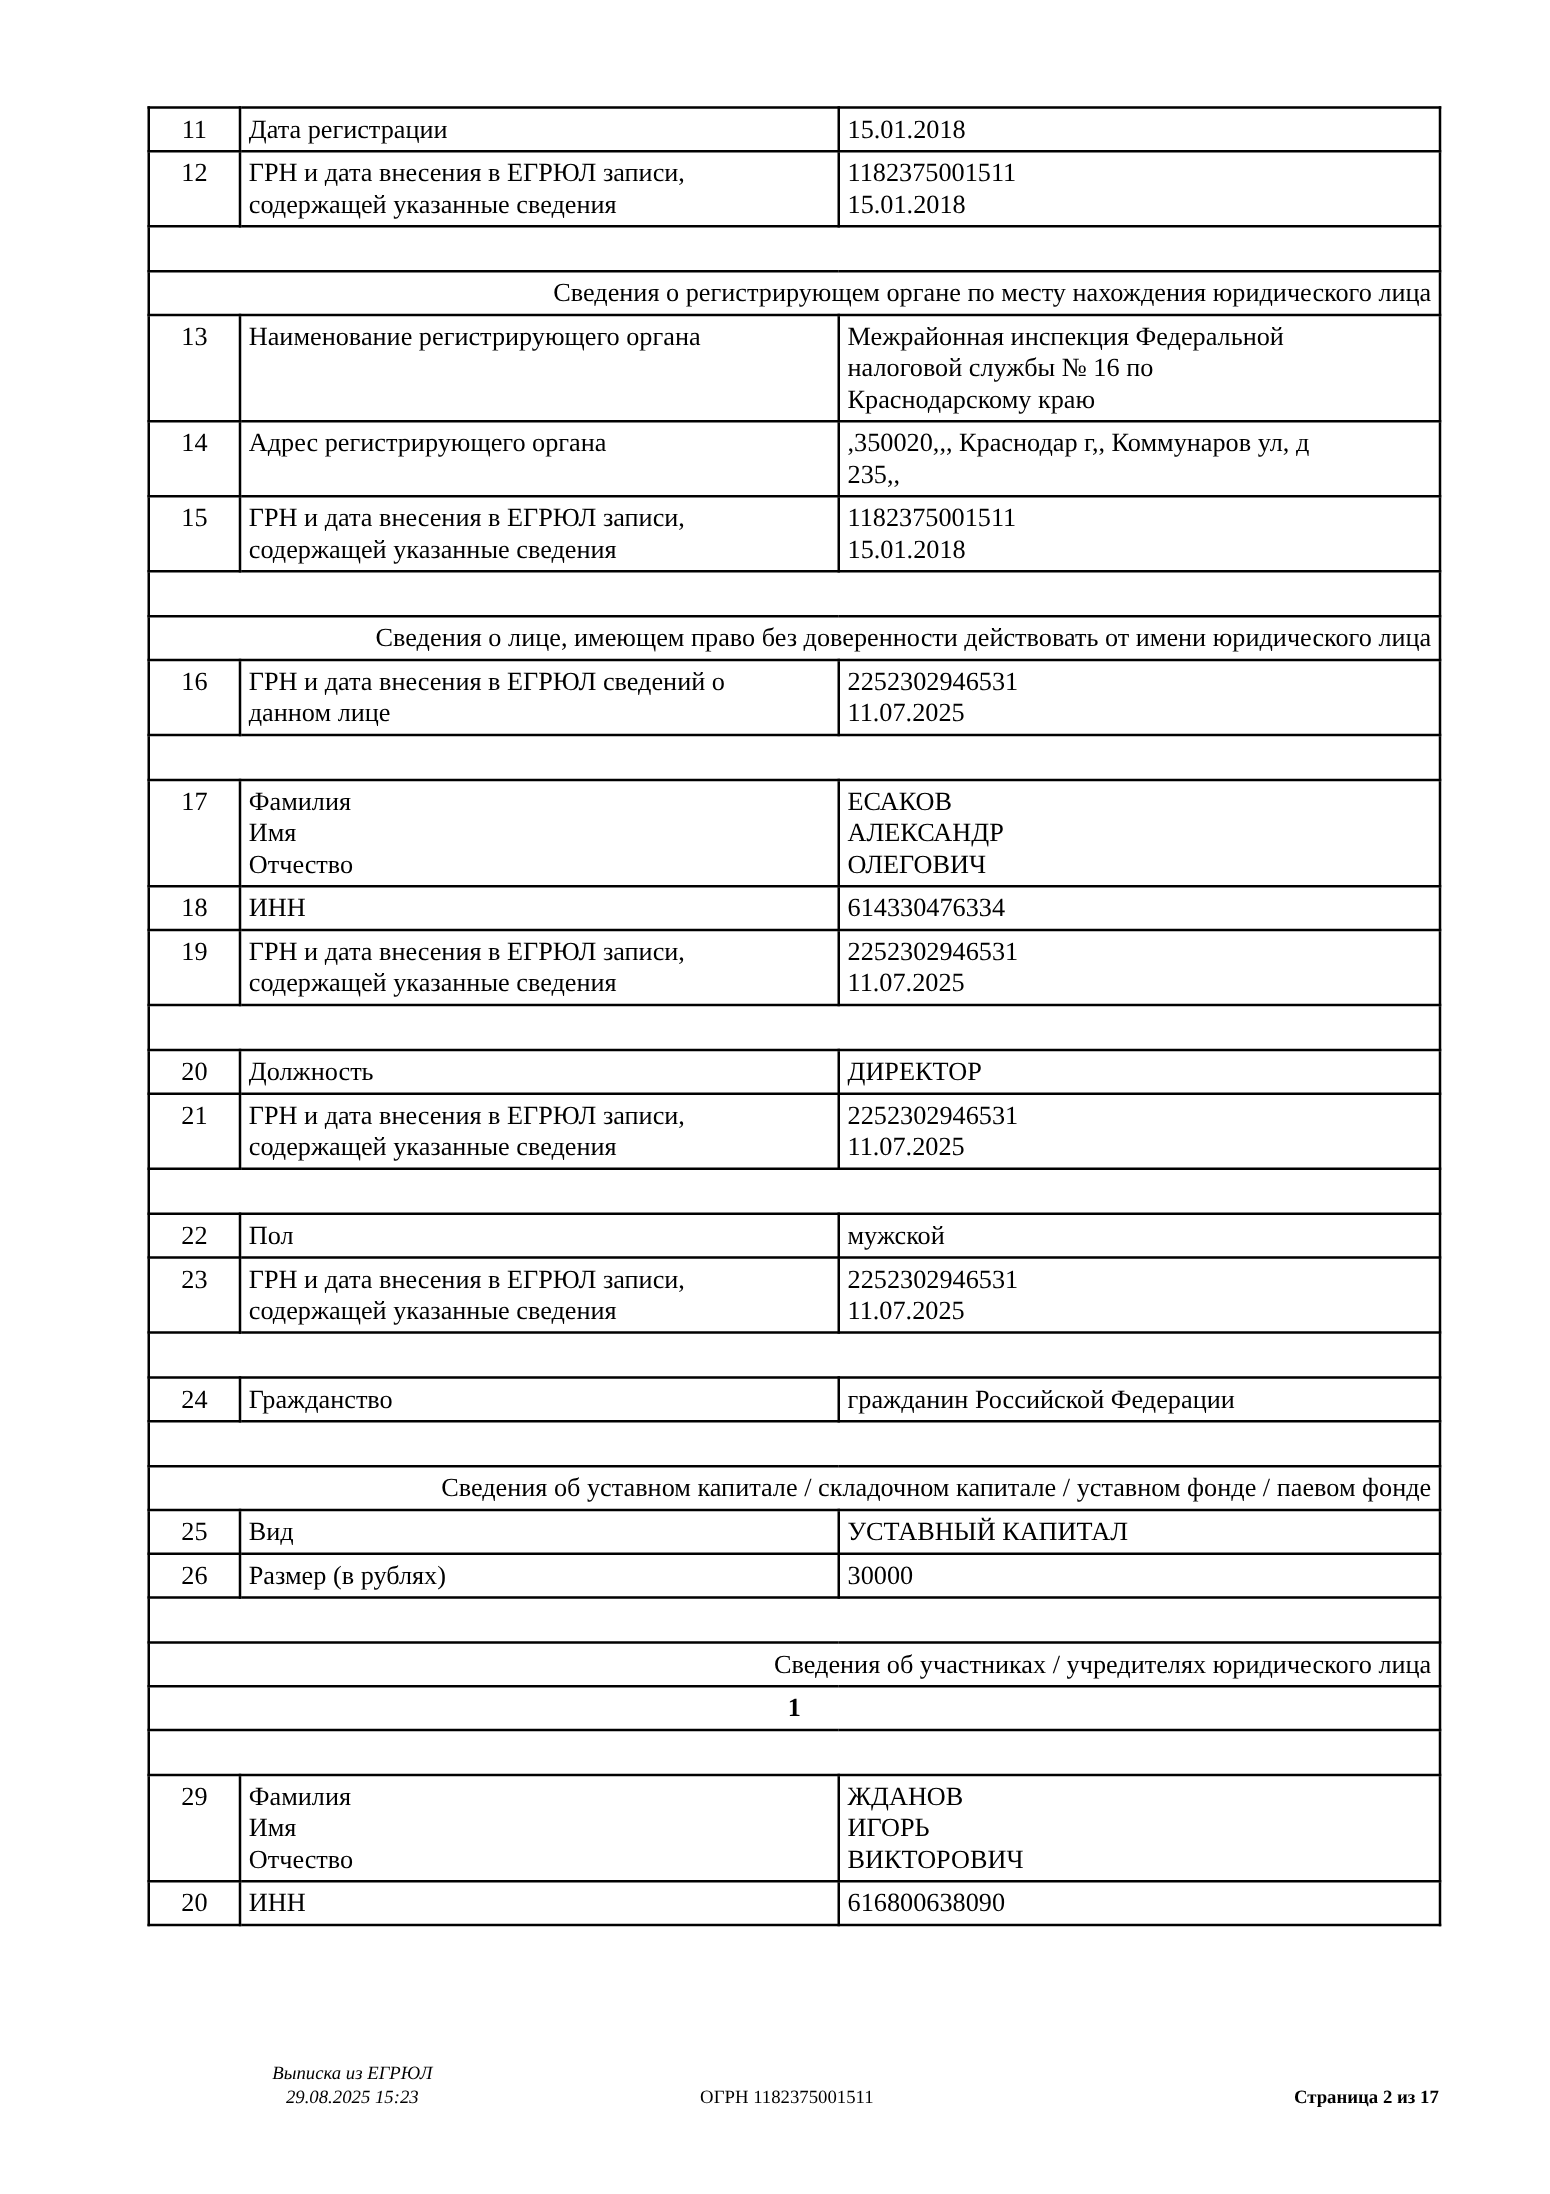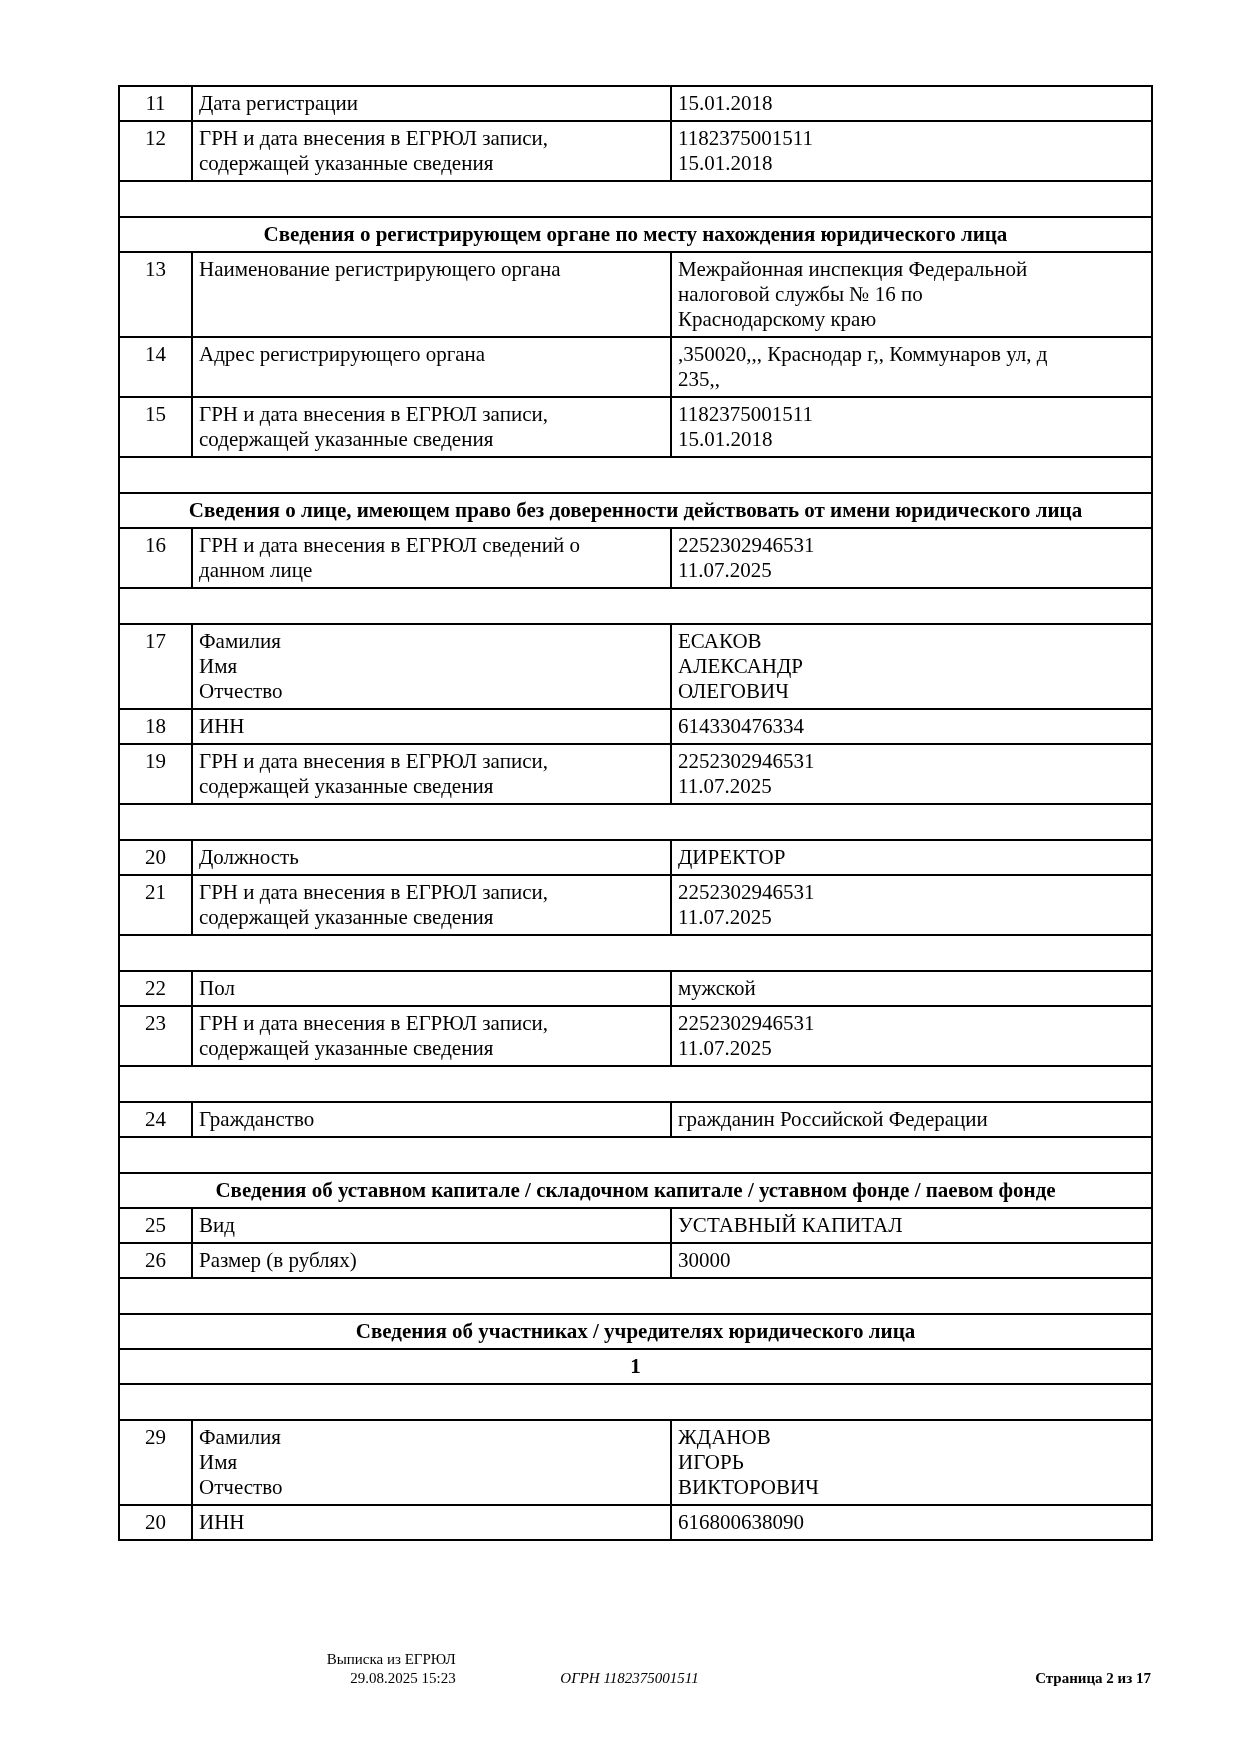--- a/index.html
+++ b/index.html
@@ -35,43 +35,43 @@
     padding: 4px 6px;
     vertical-align: top;
     word-wrap: break-word;
   }
   table.doc td.num {
     text-align: center;
     padding-left: 2px;
     padding-right: 2px;
   }
   table.doc td.section {
-    font-weight: bold;
-    text-align: center;
+    font-weight: normal;
+    text-align: right;
   }
   table.doc td.group {
     font-weight: bold;
     text-align: center;
   }
   table.doc td.spacer {
     height: 34px;
     padding: 0;
   }
   .footer {
     position: absolute;
     left: 108px;
     width: 1043px;
     top: 1650px;
     display: flex;
     align-items: flex-end;
     font-size: 15px;
     line-height: 19px;
   }
-  .footer .left  { flex: 1; text-align: right; }
-  .footer .mid   { flex: 1; text-align: center; font-style: italic; }
+  .footer .left  { flex: 1; text-align: center; font-style: italic; }
+  .footer .mid   { flex: 1; text-align: center; }
   .footer .right { flex: 1; text-align: right; font-weight: bold; }
 </style>
 </head>
 <body>
 
 <div class="page">
 
   <table class="doc">
     <colgroup>
       <col style="width:73px">

